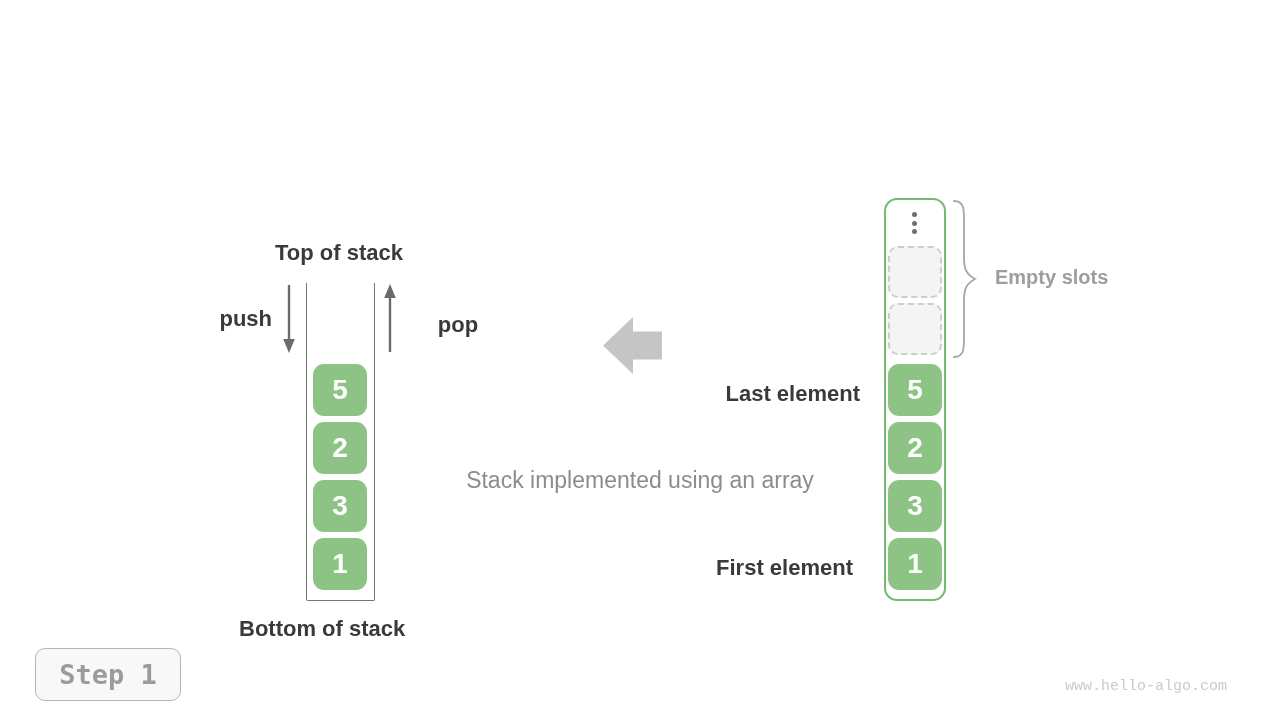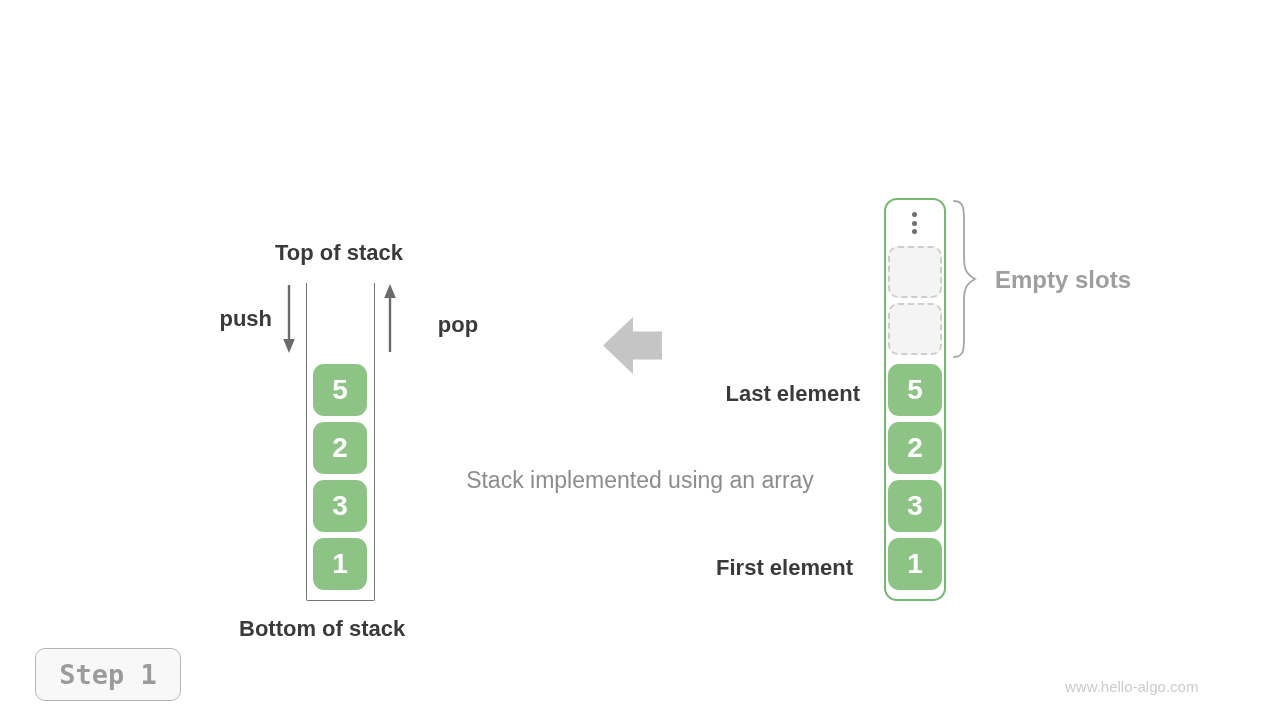--- a/index.html
+++ b/index.html
@@ -16,21 +16,21 @@
 
   
   .lbl-dark {
     font-weight: bold;
     font-size: 22px;
     color: #3A3A3A;
     white-space: nowrap;
   }
   .lbl-gray {
     font-weight: bold;
-    font-size: 24px;
+    font-size: 20px;
     color: #9E9E9E;
     white-space: nowrap;
   }
   .caption {
     font-size: 23px;
     color: #8C8C8C;
     white-space: nowrap;
   }
 
   
@@ -121,21 +121,21 @@
     align-items: center;
     justify-content: center;
     font-family: "DejaVu Sans Mono", monospace;
     font-weight: bold;
     font-size: 27px;
     color: #9B9B9B;
     margin-top: 8px;
   }
   .watermark {
     left: 1065px; top: 678px;
-    font-family: Liberation Sans, sans-serif;
+    font-family: Liberation Mono, monospace;
     font-size: 15px;
     color: #CBCBCB;
     white-space: nowrap;
   }
 </style>
 </head>
 <body>
 
 <div class="canvas">
 

